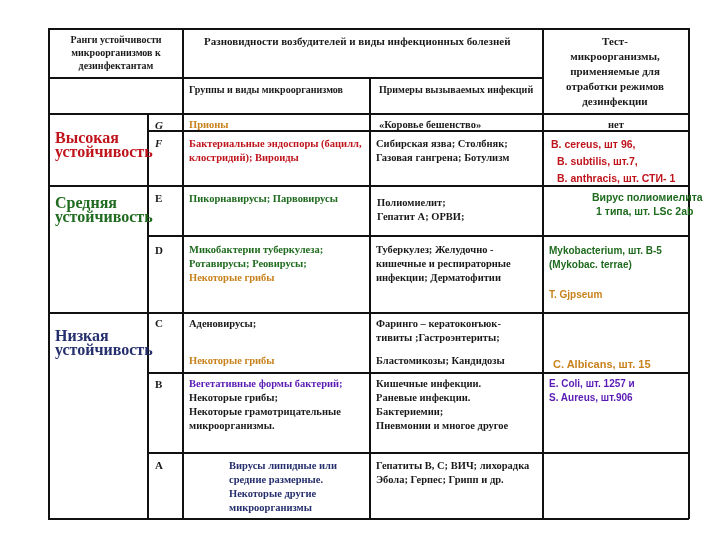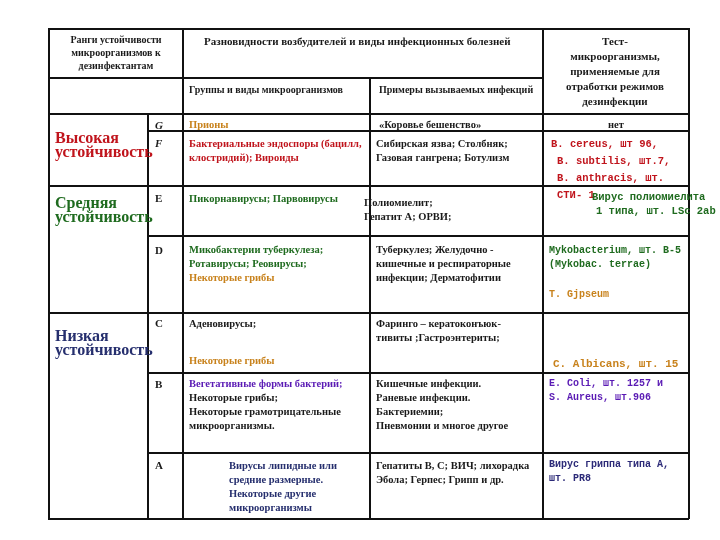--- a/index.html
+++ b/index.html
@@ -8,21 +8,21 @@
   .page { position: absolute; left: 0; top: 0; width: 720px; height: 540px; }
   .cell { position: absolute; box-sizing: border-box; font-size: 10.5px; line-height: 14px;
           font-weight: bold; padding: 3px 5px; }
   .line-h { position: absolute; height: 1.5px; background: #111; }
   .line-v { position: absolute; width: 1.5px; background: #111; }
   .center { text-align: center; }
   .normal { font-weight: normal; }
   .rank { font-size: 16px; line-height: 14px; }
   .letter { font-weight: bold; font-size: 11px; }
   .italic { font-style: italic; }
-  .sans { font-family: Liberation Mono, monospace; font-weight: bold; }
+  .sans { font-family: Liberation Sans, sans-serif; font-weight: bold; }
   .blk { display: block; }
   .c-red { color: #c0141c; }
   .c-green { color: #1f6b1f; }
   .c-orange { color: #c8821c; }
   .c-purple { color: #5a1ab4; }
   .c-navy { color: #262f6e; }
   .c-black { color: #1a1a1a; }
   .c-indigo { color: #2c2a78; }
 </style>
 </head>
@@ -101,21 +101,21 @@
     <span class="blk" style="padding-left:8px;">B. subtilis, шт.7,</span>
     <span class="blk" style="padding-left:8px;">B. anthracis, шт. СТИ- 1</span>
   </div>
 
   <div class="cell letter" style="left:150px; top:188px; width:30px;">
     <span>E</span>
   </div>
   <div class="cell c-green" style="left:184px; top:189px; width:185px;">
     <span>Пикорнавирусы; Парвовирусы</span>
   </div>
-  <div class="cell" style="left:359px; top:193px; width:171px;">
+  <div class="cell" style="left:372px; top:193px; width:171px;">
     <span class="blk">Полиомиелит;</span>
     <span class="blk">Гепатит А; ОРВИ;</span>
   </div>
   <div class="cell sans c-green" style="left:544px; top:187px; width:144px;margin-left:41px;">
     <span class="blk" style="padding-left:2px;">Вирус полиомиелита</span>
     <span class="blk" style="padding-left:6px;">1 типа, шт. LSc 2ab</span>
   </div>
 
   <div class="cell letter" style="left:150px; top:240px; width:30px;">
     <span>D</span>
@@ -136,20 +136,21 @@
 
   <div class="cell letter" style="left:150px; top:313px; width:30px;">
     <span>C</span>
   </div>
   <div class="cell" style="left:184px; top:314px; width:185px; height:58px;">
     <span class="blk c-black">Аденовирусы;</span>
     <span class="blk c-orange" style="position:absolute; left:5px; top:40px;">Некоторые грибы</span>
   </div>
   <div class="cell" style="left:371px; top:314px; width:171px; height:70px;">
     <span class="blk">Фаринго – кератоконъюк-тивиты ;Гастроэнтериты;</span>
+    <span class="blk" style="position:absolute; left:5px; top:40px;">Бластомикозы; Кандидозы</span>
   </div>
   <div class="cell sans c-orange" style="left:544px; top:354px; width:144px; font-size:11px;">
     <span style="padding-left:4px;">C. Albicans, шт. 15</span>
   </div>
 
   <div class="cell letter" style="left:150px; top:374px; width:30px;">
     <span>B</span>
   </div>
   <div class="cell" style="left:184px; top:374px; width:186px;">
     <span class="blk c-purple">Вегетативные формы бактерий;</span>
@@ -169,17 +170,14 @@
 
   <div class="cell letter" style="left:150px; top:455px; width:30px;">
     <span>A</span>
   </div>
   <div class="cell c-navy" style="left:184px; top:456px; width:185px;padding-left:45px;">
     <span>Вирусы липидные или средние размерные. Некоторые другие микроорганизмы</span>
   </div>
   <div class="cell" style="left:371px; top:456px; width:171px;">
     <span>Гепатиты В, С; ВИЧ; лихорадка Эбола; Герпес; Грипп и др.</span>
   </div>
-  <div class="cell sans c-indigo" style="left:544px; top:455px; width:144px; font-size:10px;">
-    <span>Вирус гриппа типа А, шт. PR8</span>
-  </div>
 
 </div>
 
 </body></html>

